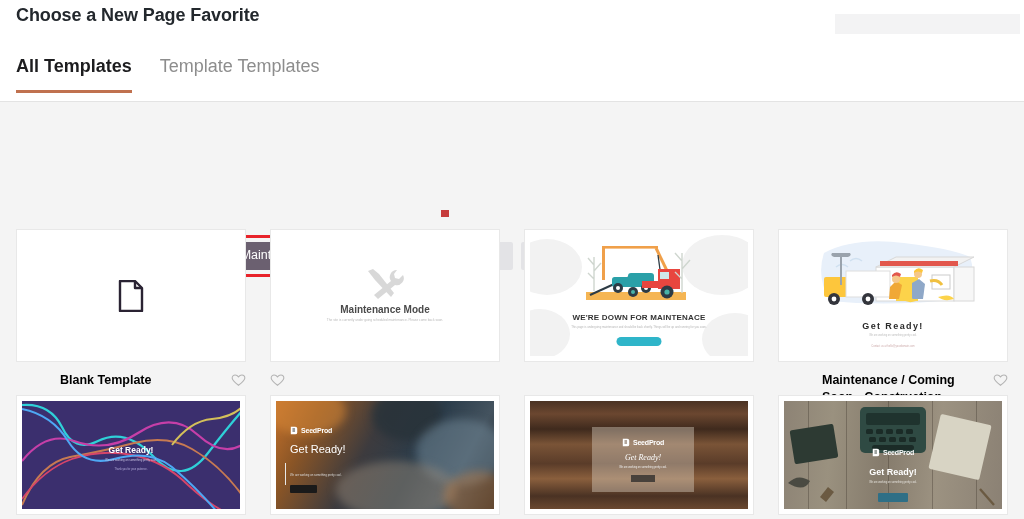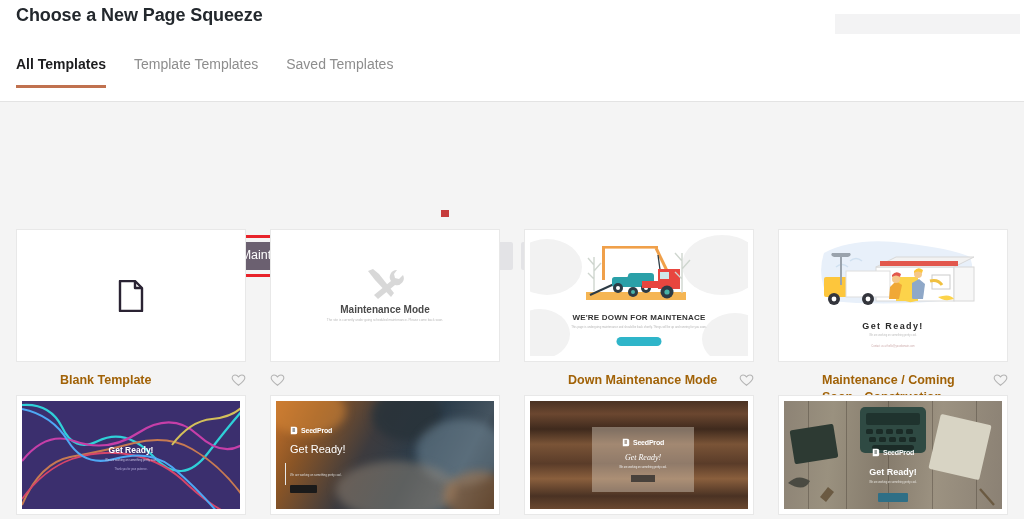--- a/index.html
+++ b/index.html
@@ -20,21 +20,21 @@
     font-size: 18px; font-weight: bold; color: #23282d; letter-spacing: -0.1px;
   }
   .top-right-bar {
     position: absolute; left: 835px; top: 14px; width: 185px; height: 20px;
     background: #f3f3f4;
   }
   .tabs {
     position: absolute; left: 16px; top: 56px; display: flex; align-items: flex-start;
   }
   .tab {
-    font-size: 14px; color: #8d8d8d; padding: 0 0 13px 0; margin-right: 28px;
+    font-size: 18px; color: #8d8d8d; padding: 0 0 13px 0; margin-right: 28px;
     border-bottom: 3px solid transparent; cursor: pointer; white-space: nowrap;
   }
   .tab.active { color: #1d1d1f; font-weight: bold; border-bottom-color: #c0714f; }
   .header-rule {
     position: absolute; left: 0; top: 101px; width: 1024px; height: 1px; background: #e3e3e3;
   }
 
   
   .filter-area { position: absolute; left: 0; top: 102px; width: 1024px; height: 100px; }
   .filter-label {
@@ -82,21 +82,21 @@
   .cell { width: 230px; }
   .thumb-frame {
     width: 230px; height: 133px; background: #fff;
     border: 1px solid #e8e8e8; overflow: hidden; position: relative; cursor: pointer;
   }
   .cell-caption {
     display: flex; align-items: flex-start; justify-content: space-between;
     margin-top: 10px; gap: 6px; min-height: 34px;
   }
   .cell-title {
-    font-size: 12.5px; font-weight: bold; color: #a16207; line-height: 1.35; padding-left: 44px;
+    font-size: 12.5px; font-weight: bold; color: #000000; line-height: 1.35; padding-left: 44px;
   }
   .heart { width: 15px; height: 14px; flex: 0 0 auto; margin-top: 1px; cursor: pointer; }
 
   .thumb-frame2 {
     width: 230px; height: 120px; background: #fff;
     border: 1px solid #e8e8e8; overflow: hidden; position: relative; cursor: pointer;
   }
   .row2 { position: absolute; left: 16px; top: 395px; width: 992px;
     display: grid; grid-template-columns: repeat(4, 230px); gap: 0 24px; }
   .inner { position: absolute; inset: 5px; overflow: hidden; }
@@ -175,27 +175,26 @@
   .desk-btn { position: absolute; left: 50%; transform: translateX(-50%); top: 92px;
     width: 30px; height: 9px; background: #2f6f86; border-radius: 1px; }
   .desk-logo { position: absolute; left: 50%; transform: translateX(-50%); top: 47px; }
 </style>
 </head>
 <body>
 
 <div class="page">
 
   <div class="header">
-    <div class="page-title">Choose a New Page Squeeze</div>
+    <div class="page-title">Choose a New Page Favorite</div>
     <div class="top-right-bar"></div>
 
     <div class="tabs">
       <div class="tab active">All Templates</div>
       <div class="tab">Template Templates</div>
-      <div class="tab">Saved Templates</div>
     </div>
     <div class="header-rule"></div>
   </div>
 
   <div class="filter-area">
     <div class="filter-label">FILTER:</div>
 
     <div class="chips">
       <div class="chip light">All</div>
       <div class="chip light">Coming Soon</div>
@@ -291,26 +290,20 @@
               <circle cx="103" cy="55" r="5" fill="#2d3b45"></circle>
                 <circle cx="103" cy="55" r="2" fill="#49b3a8"></circle>
               <path d="M64 20 v34 M64 28 l-6 -7 M64 34 l7 -8 M64 42 l-6 -6" stroke="#cfd6cf" stroke-width="1.4" fill="none"></path>
               <path d="M152 16 v40 M152 24 l-7 -8 M152 32 l8 -9 M152 42 l-7 -7" stroke="#cfd6cf" stroke-width="1.4" fill="none"></path>
             </svg>
             <div class="tow-title">WE'RE DOWN FOR MAINTENACE</div>
             <div class="tow-sub">This page is undergoing maintenance and should be back shortly. Things will be up and running for you soon.</div>
             <div class="tow-btn"></div>
           </div>
         </div>
-      </div>
-      <div class="cell-caption">
-        <span class="cell-title">Down Maintenance Mode</span>
-        <svg class="heart" viewBox="0 0 18 16">
-          <path d="M9 14.3 C4 10.6 1.4 8.4 1.4 5.6 C1.4 3.4 3 1.9 5 1.9 C6.5 1.9 8 2.8 9 4.2 C10 2.8 11.5 1.9 13 1.9 C15 1.9 16.6 3.4 16.6 5.6 C16.6 8.4 14 10.6 9 14.3 Z" fill="none" stroke="#b4b4b4" stroke-width="1.3"></path>
-        </svg>
       </div>
     </div>
 
     <div class="cell">
       <div class="thumb-frame">
         <div class="inner">
           <div class="con-wrap">
             <svg width="220" height="84" viewBox="0 0 220 84" style="position:absolute;left:0;top:2px;">
               <path d="M40 16 q30 -16 80 -10 q50 6 66 14 q8 22 -10 42 q-70 8 -130 2 q-14 -24 -6 -48 Z" fill="#e8f0fa"></path>
               <path d="M52 30 q6 -5 12 0" stroke="#cfe0f0" stroke-width="1.6" fill="none"></path>

